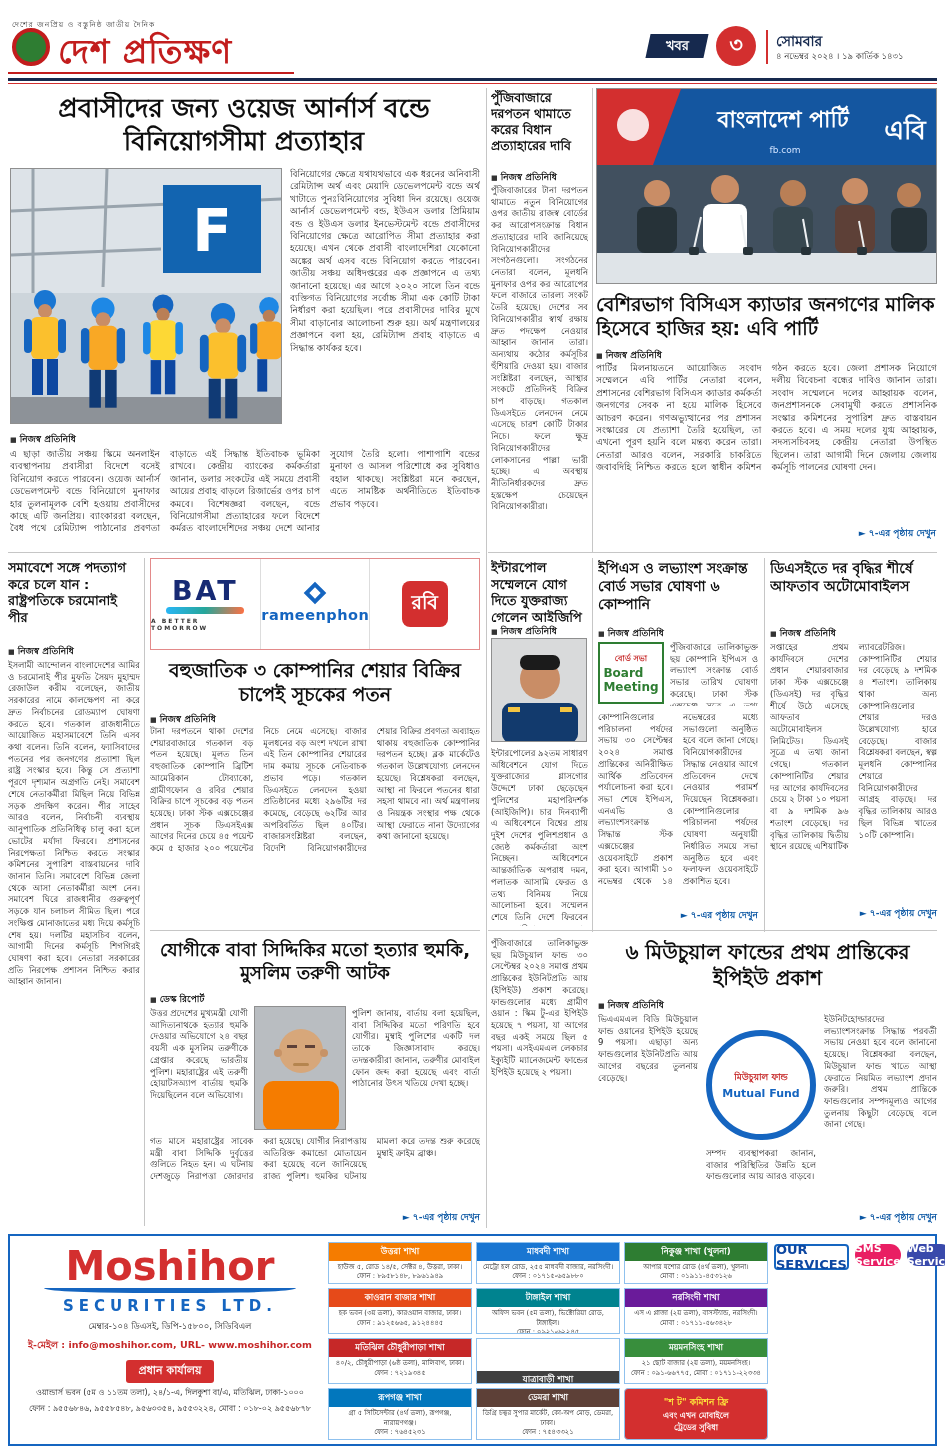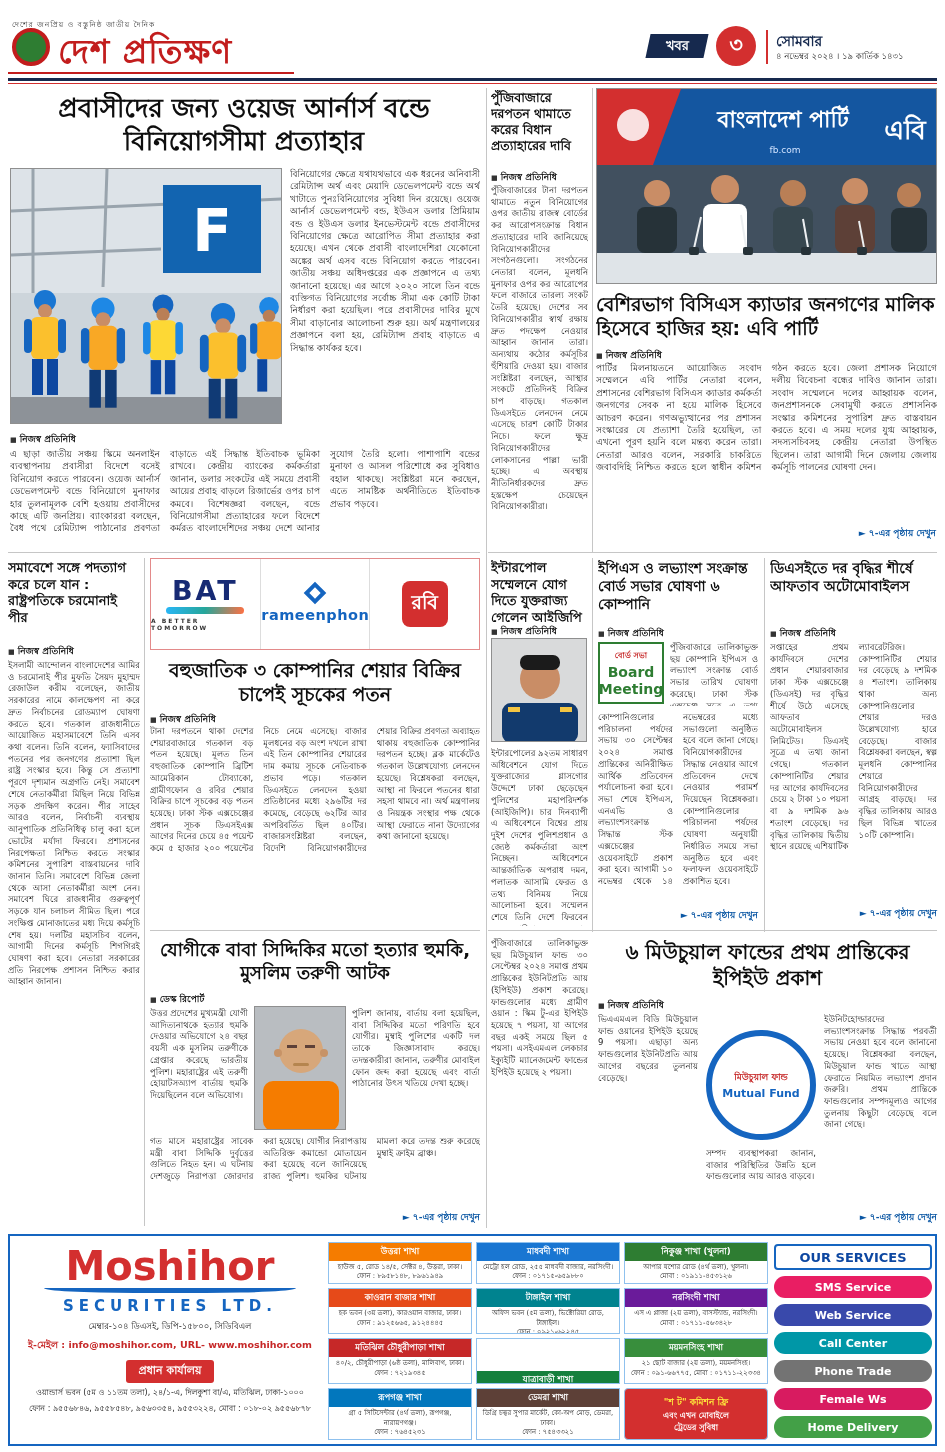--- a/index.html
+++ b/index.html
@@ -36,21 +36,21 @@
   .bat-swoosh{width:78px;height:7px;border-radius:4px;background:linear-gradient(100deg,#29b6f6,#26a69a,#ff7043);margin:3px 0}
   .bat-tag{font-size:6px;letter-spacing:2px;color:#333;font-weight:700}
   .gp-diamond{width:16px;height:16px;border:4px solid #1565c0;transform:rotate(45deg);margin-bottom:6px}
   .gp-word{font-size:14.5px;font-weight:700;color:#1565c0;letter-spacing:.5px}
   .robi-box{width:46px;height:46px;border-radius:8px;background:#d32f2f;display:flex;align-items:center;justify-content:center}
   .robi-box span{color:#fff;font-size:19px;font-weight:700}
 
   
   .board-logo{border:2px solid #2e7d32;background:#fff;display:flex;flex-direction:column;align-items:center;justify-content:center;gap:2px;padding:13px}
   .board-logo .bn{font-size:8px;color:#c62828;font-weight:700}
-  .board-logo .en{font-size:14px;color:#2e7d32;font-weight:700;text-align:center;line-height:1.15}
+  .board-logo .en{font-size:12px;color:#2e7d32;font-weight:700;text-align:left;line-height:1.15}
 
   
   .mf-logo{border:6px solid #1565c0;border-radius:50%;background:#fff;display:flex;flex-direction:column;align-items:center;justify-content:center;gap:2px}
   .mf-logo .bn{font-size:9px;color:#c62828;font-weight:700}
   .mf-logo .en{font-size:11px;color:#1565c0;font-weight:700}
 
   
   .ad-box{border:2px solid #1565c0;background:#fff}
   .moshihor-name{font-size:40px;font-weight:700;color:#d32f2f;line-height:1;white-space:nowrap}
   .moshihor-swoosh{height:5px;background:#1565c0;border-radius:0 0 100% 100%/0 0 14px 14px;width:252px;margin:2px 0 4px}
@@ -373,21 +373,21 @@
     </div>
     <div class="branch-card">
       <div class="branch-head" style="background: rgb(106, 27, 154);">নরসিংদী শাখা</div>
       <div class="branch-body"><span>এস এ প্লাজা (২য় তলা), বাসস্ট্যান্ড, নরসিংদী।</span><br><span>মোবা : ০১৭১১-৫৬৩৪২৮</span></div>
     </div>
     <div class="branch-card">
       <div class="branch-head" style="background: rgb(198, 40, 40);">মতিঝিল চৌধুরীপাড়া শাখা</div>
       <div class="branch-body"><span>৪০/২, চৌধুরীপাড়া (৬ষ্ঠ তলা), মালিবাগ, ঢাকা।</span><br><span>ফোন : ৭২১৯৩৪৫</span></div>
     </div>
     <div class="branch-card">
-      <div class="branch-head" style="background: #15803d; margin-top: 32px;">যাত্রাবাড়ী শাখা</div>
+      <div class="branch-head" style="background: #404040; margin-top: 32px;">যাত্রাবাড়ী শাখা</div>
       <div class="branch-body"><span>৮৬/২, শহীদ ফারুক সড়ক, যাত্রাবাড়ী, ঢাকা।</span><br><span>ফোন : ৭৫৫০২৪৫, ৭৫৪৪৮৬৭</span></div>
     </div>
     <div class="branch-card">
       <div class="branch-head" style="background: rgb(56, 142, 60);">ময়মনসিংহ শাখা</div>
       <div class="branch-body"><span>২১ ছোট বাজার (২য় তলা), ময়মনসিংহ।</span><br><span>ফোন : ০৯১-৬৬৭৭৫, মোবা : ০১৭১১-২২৩৩৪</span></div>
     </div>
     <div class="branch-card">
       <div class="branch-head" style="background: rgb(2, 119, 189);">রূপগঞ্জ শাখা</div>
       <div class="branch-body"><span>গ্রা ৫ সিটিসেন্টার (৪র্থ তলা), রূপগঞ্জ, নারায়ণগঞ্জ।</span><br><span>ফোন : ৭৬৪৫২৩১</span></div>
     </div>
@@ -395,21 +395,21 @@
       <div class="branch-head" style="background: rgb(93, 64, 55);">ডেমরা শাখা</div>
       <div class="branch-body"><span>ডিগ্রি চত্বর সুপার মার্কেট, কো-অপ মোড়, ডেমরা, ঢাকা।</span><br><span>ফোন : ৭৫৪৩৩২১</span></div>
     </div>
     <div class="promo-card">
       <div class="y">"শ ট" কমিশন ফ্রি</div>
       <div class="w">এবং এখন মোবাইলে</div>
       <div class="w">ট্রেডের সুবিধা</div>
     </div>
   </div>
 
-  <div class="abs" style="left:764px;top:8px;width:158px;height:196px;display:flex;flex-direction:column;gap:6px">
+  <div class="abs" style="left:764px;top:8px;width:158px;height:196px;display:flex;flex-direction:row;gap:6px">
     <div class="svc-head" style="height:26px">OUR SERVICES</div>
     <div class="svc-btn" style="background: rgb(233, 30, 99);">SMS Service</div>
     <div class="svc-btn" style="background: rgb(57, 73, 171);">Web Service</div>
     <div class="svc-btn" style="background: rgb(0, 151, 167);">Call Center</div>
     <div class="svc-btn" style="background: #737373;">Phone Trade</div>
     <div class="svc-btn" style="background: rgb(216, 27, 96);">Female Ws</div>
     <div class="svc-btn" style="background: rgb(67, 160, 71);">Home Delivery</div>
   </div>
 </div>
 

